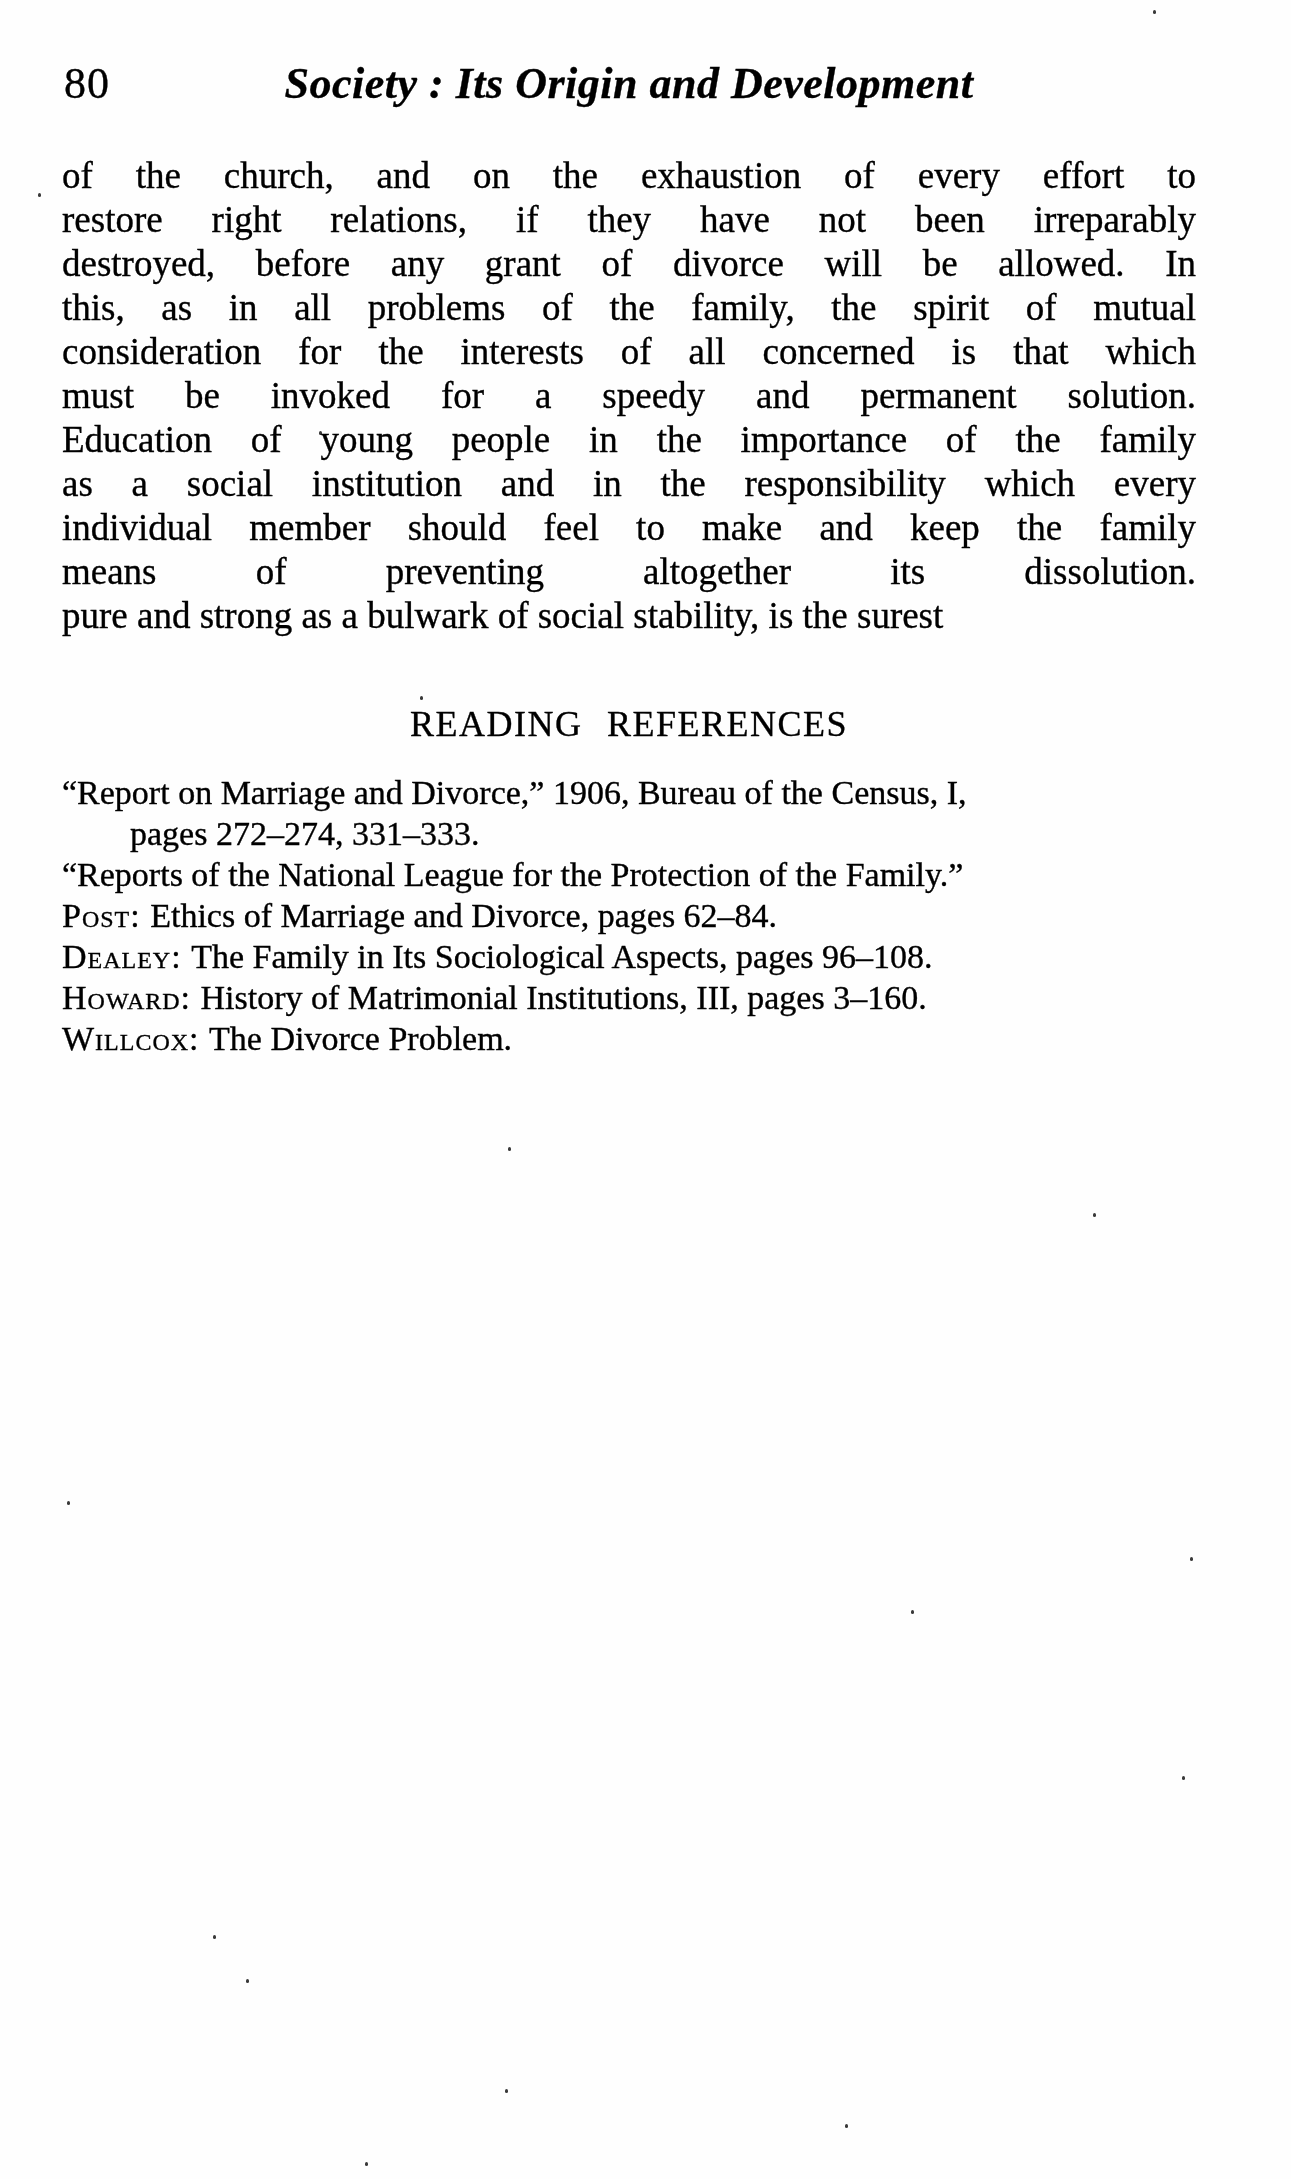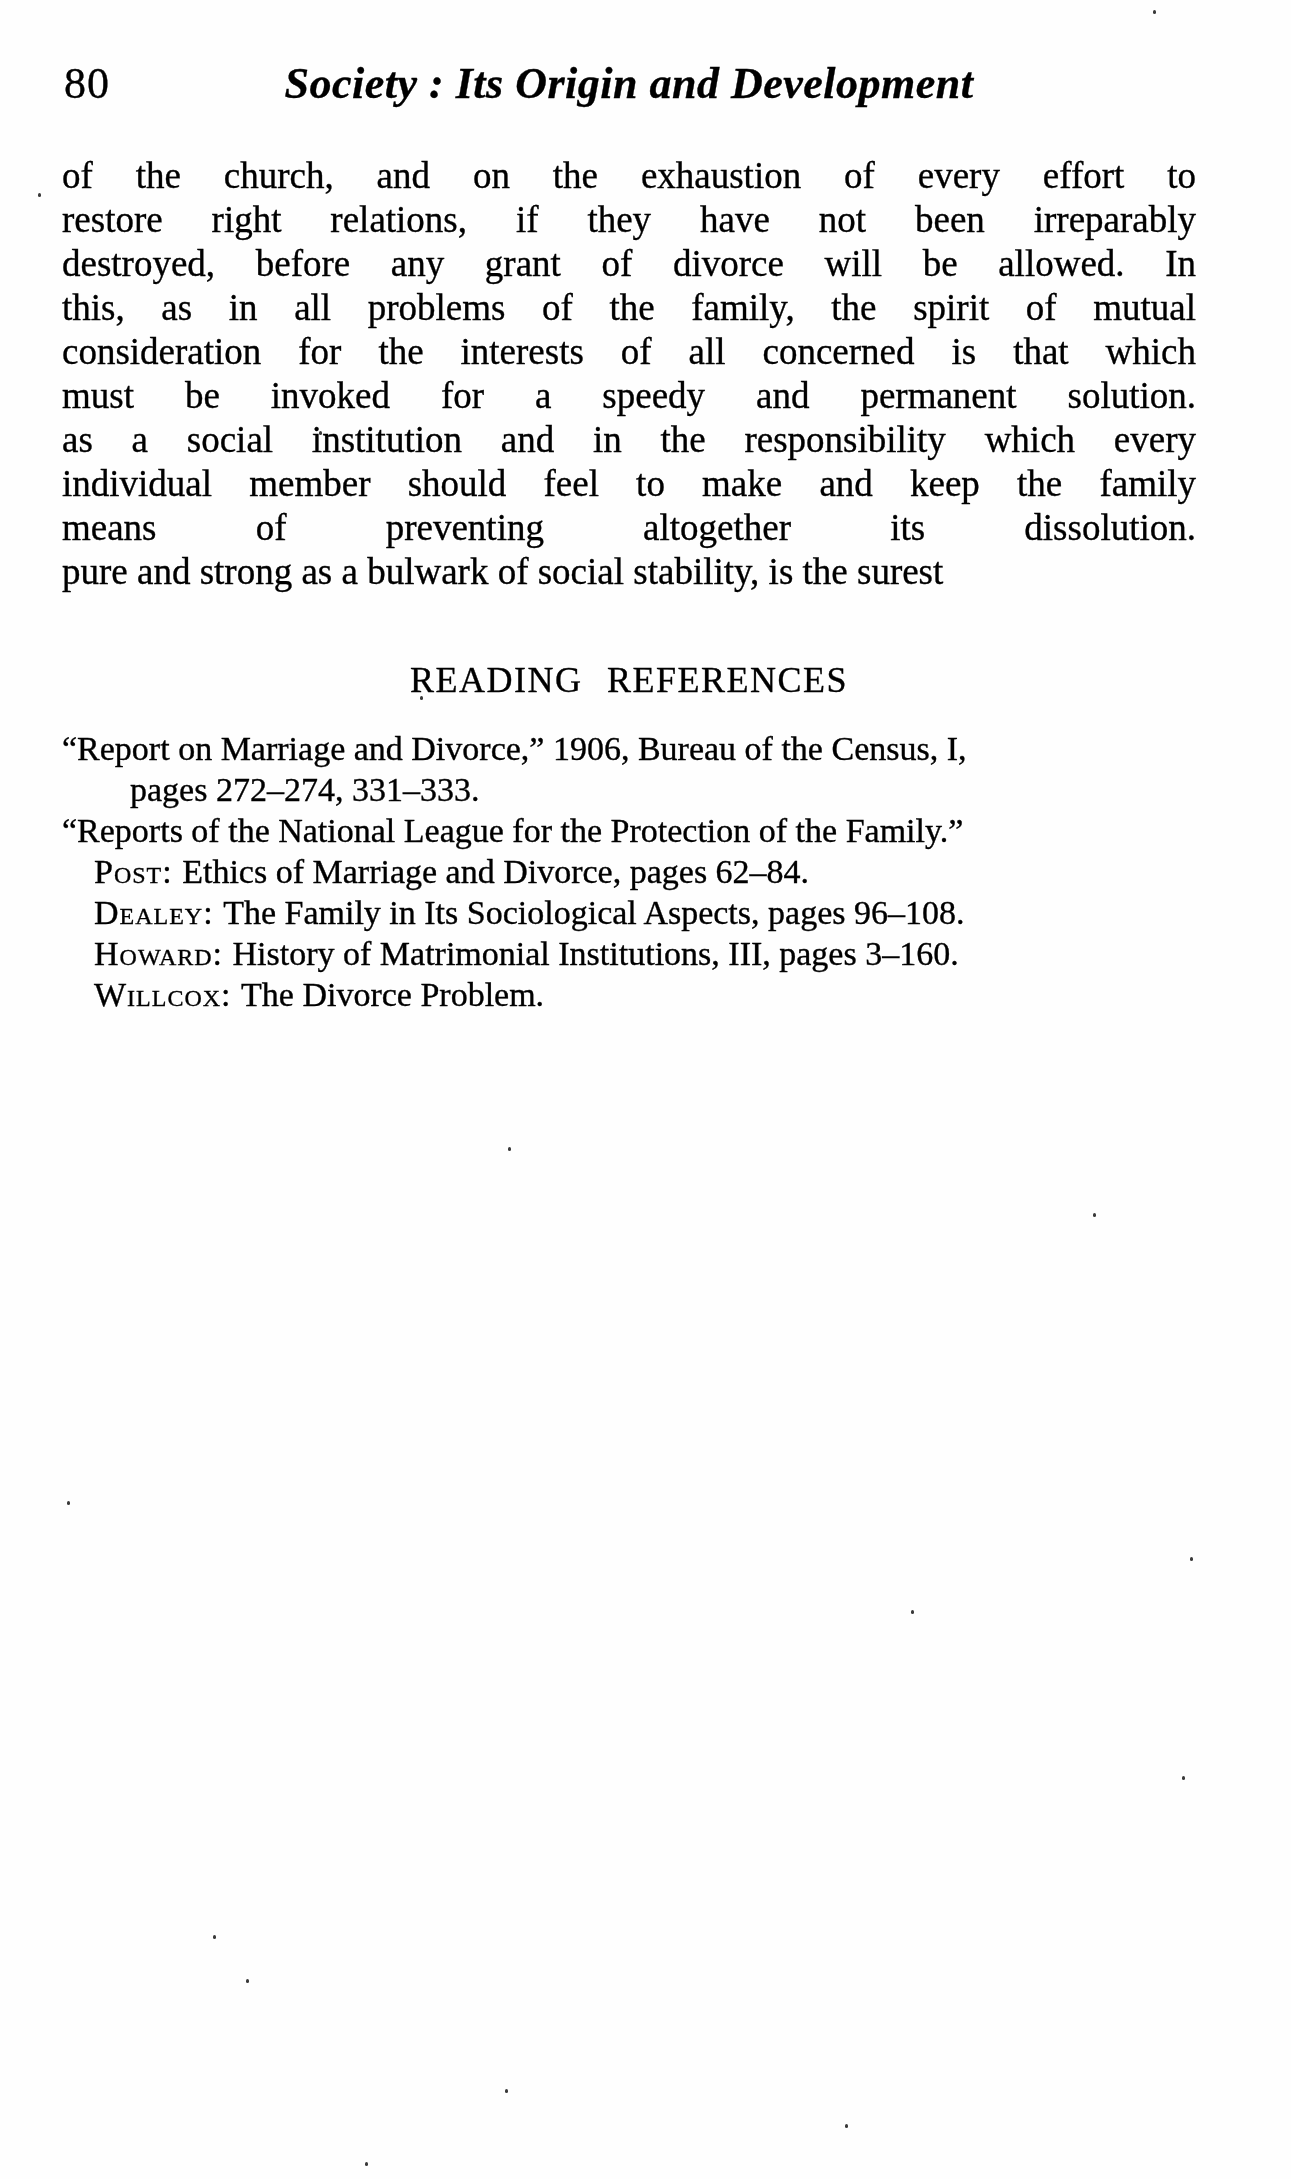--- a/index.html
+++ b/index.html
@@ -72,21 +72,20 @@
   }
   .ref {
     white-space: nowrap;
   }
   .ref.cont {
     padding-left: 68px;
   }
   .sc {
     font-variant: small-caps;
     letter-spacing: 1px;
-    margin-left: 32px;
   }
   .it {
   }
   
   .speck {
     position: absolute;
     width: 3px;
     height: 4px;
     background: #161616;
     border-radius: 1.5px;
@@ -104,20 +103,21 @@
       <span class="runhead">Society : Its Origin and Development</span>
     </div>
 
     <div class="body-par">
       <div class="bline">of the church, and on the exhaustion of every effort to</div>
       <div class="bline">restore right relations, if they have not been irreparably</div>
       <div class="bline">destroyed, before any grant of divorce will be allowed.  In</div>
       <div class="bline">this, as in all problems of the family, the spirit of mutual</div>
       <div class="bline">consideration for the interests of all concerned is that which</div>
       <div class="bline">must be invoked for a speedy and permanent solution.</div>
+      <div class="bline">Education of young people in the importance of the family</div>
       <div class="bline">as a social institution and in the responsibility which every</div>
       <div class="bline">individual member should feel to make and keep the family</div>
       <div class="bline">means of preventing altogether its dissolution.</div>
       <div class="bline">pure and strong as a bulwark of social stability, is the surest</div>
     </div>
 
     <h2 class="refs-heading">READING REFERENCES</h2>
 
     <div class="refs">
       <div class="ref"><span>“Report on Marriage and Divorce,” 1906, </span><span class="it">Bureau of the Census</span><span>, I,</span></div>

